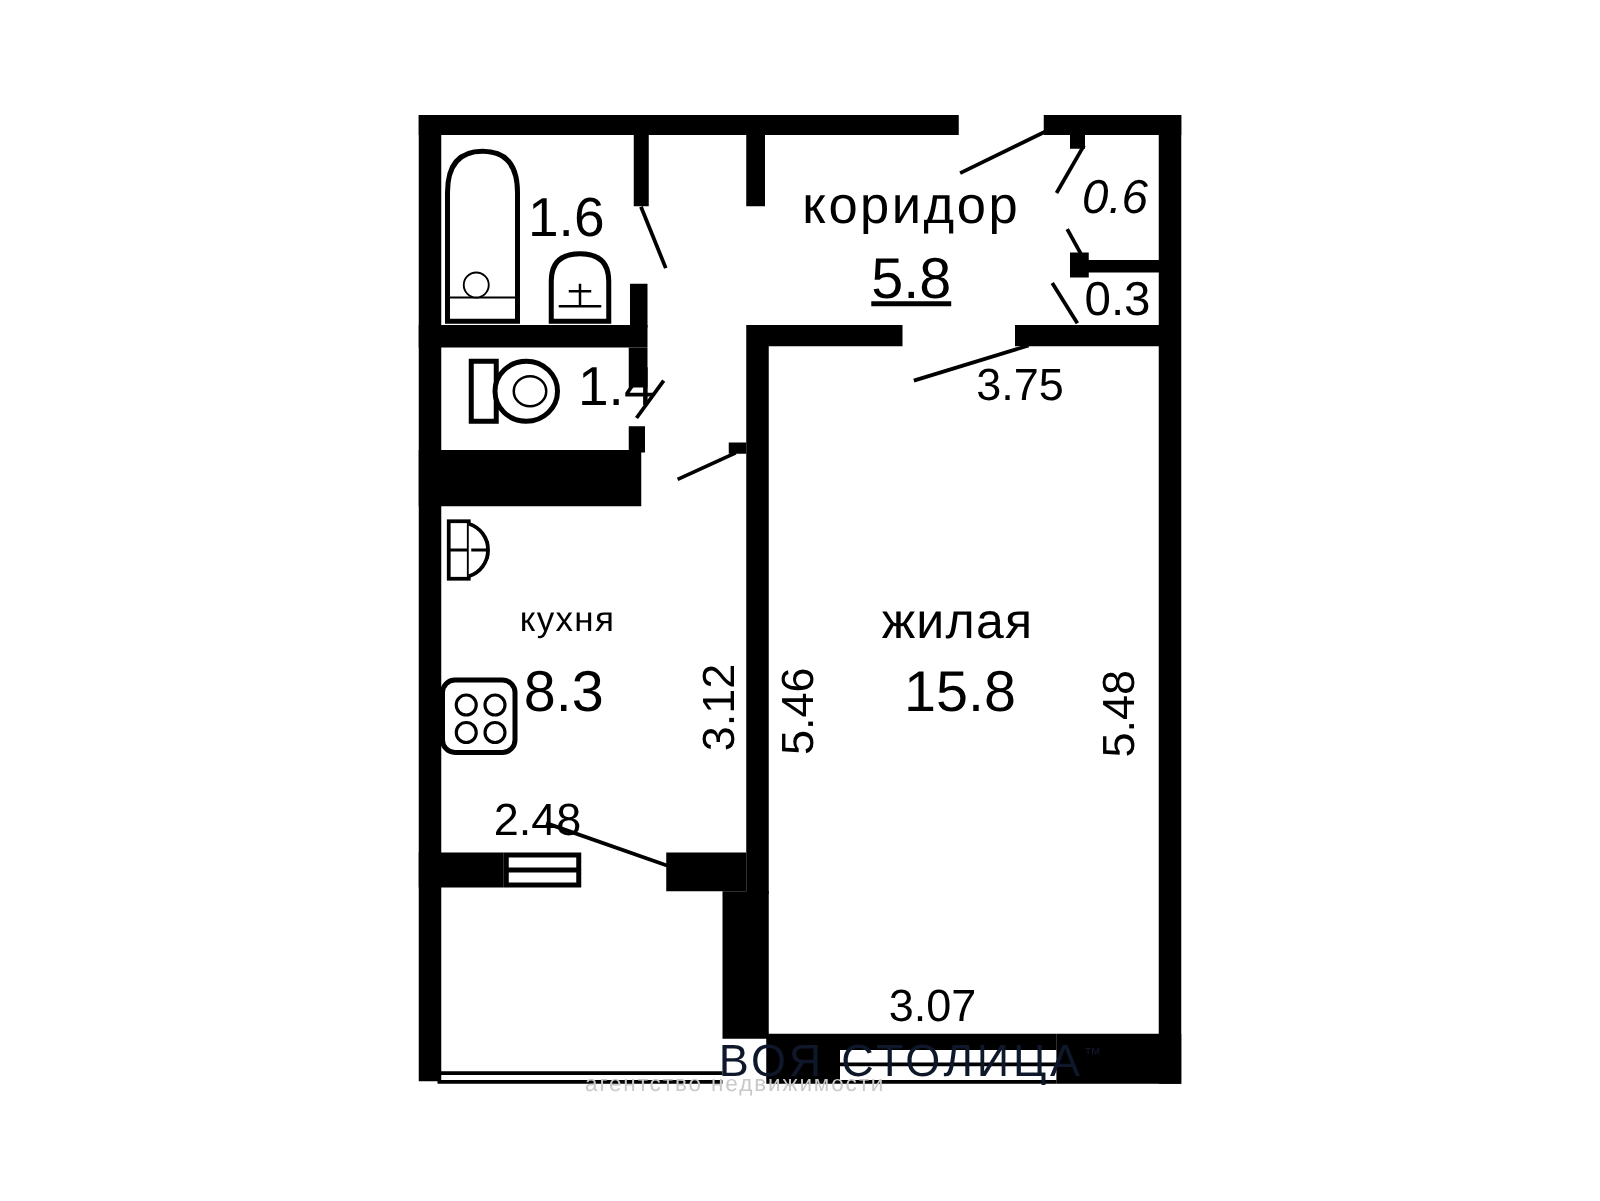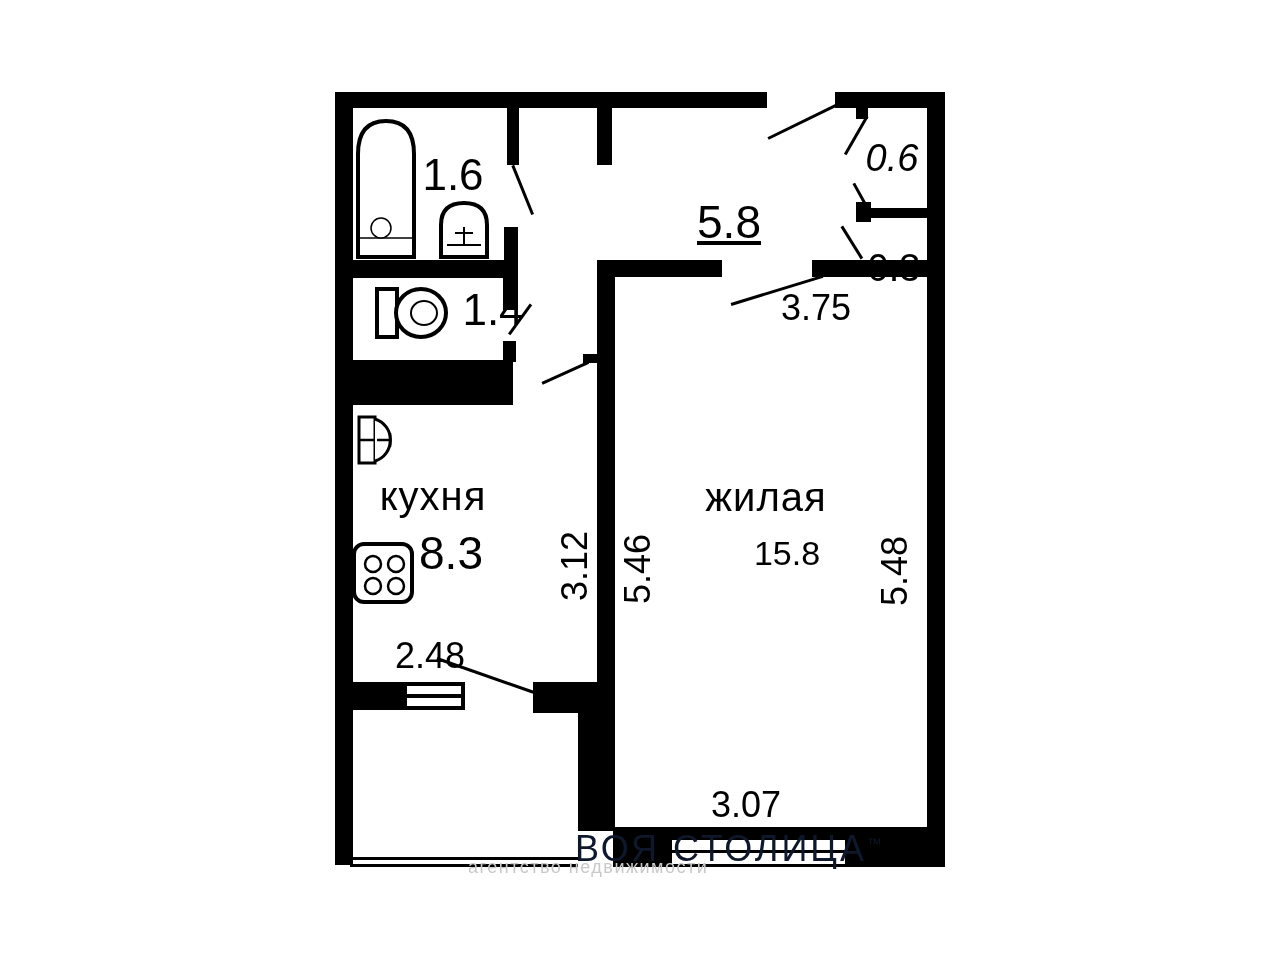--- a/index.html
+++ b/index.html
@@ -97,29 +97,30 @@
   </svg>
 
   <svg class="fx" style="left:351px;top:541px;" width="64" height="64" viewBox="0 0 64 64">
     <rect x="3" y="3" width="58" height="58" rx="10" fill="#fff" stroke="#000" stroke-width="4"></rect>
     <circle cx="22" cy="23" r="8" fill="#fff" stroke="#000" stroke-width="2.5"></circle>
     <circle cx="45" cy="23" r="8" fill="#fff" stroke="#000" stroke-width="2.5"></circle>
     <circle cx="22" cy="45" r="8" fill="#fff" stroke="#000" stroke-width="2.5"></circle>
     <circle cx="45" cy="45" r="8" fill="#fff" stroke="#000" stroke-width="2.5"></circle>
   </svg>
 
+  <div class="lbl" style="left:729px;top:164px;font-size:42px;letter-spacing:2px;">коридор</div>
   <div class="lbl" style="left:729px;top:222px;font-size:46px;text-decoration:underline;">5.8</div>
   <div class="lbl" style="left:892px;top:158px;font-size:38px;font-style:italic;">0.6</div>
-  <div class="lbl" style="left:894px;top:240px;font-size:38px;margin-top:28px;">0.3</div>
+  <div class="lbl" style="left:894px;top:240px;font-size:38px;">0.3</div>
   <div class="lbl" style="left:453px;top:175px;font-size:44px;">1.6</div>
   <div class="lbl" style="left:493px;top:310px;font-size:44px;">1.4</div>
-  <div class="lbl" style="left:433px;top:496px;font-size:40px;letter-spacing:1px;">кухня</div>
+  <div class="lbl" style="left:454px;top:496px;font-size:28px;letter-spacing:1px;">кухня</div>
   <div class="lbl" style="left:451px;top:553px;font-size:46px;">8.3</div>
   <div class="lbl" style="left:766px;top:497px;font-size:40px;letter-spacing:1px;">жилая</div>
-  <div class="lbl" style="left:768px;top:553px;font-size:34px;margin-left:19px;">15.8</div>
+  <div class="lbl" style="left:768px;top:553px;font-size:46px;">15.8</div>
 
   <div class="lbl" style="left:816px;top:308px;font-size:36px;">3.75</div>
   <div class="lbl v" style="left:575px;top:566px;font-size:36px;">3.12</div>
   <div class="lbl v" style="left:638px;top:569px;font-size:36px;">5.46</div>
   <div class="lbl v" style="left:895px;top:571px;font-size:36px;">5.48</div>
   <div class="lbl" style="left:430px;top:656px;font-size:36px;">2.48</div>
   <div class="lbl" style="left:746px;top:805px;font-size:36px;">3.07</div>
 
   <div class="wm1"><span>ВОЯ СТОЛИЦА</span><sup>™</sup></div>
   <div class="wm2">агентство недвижимости</div>

